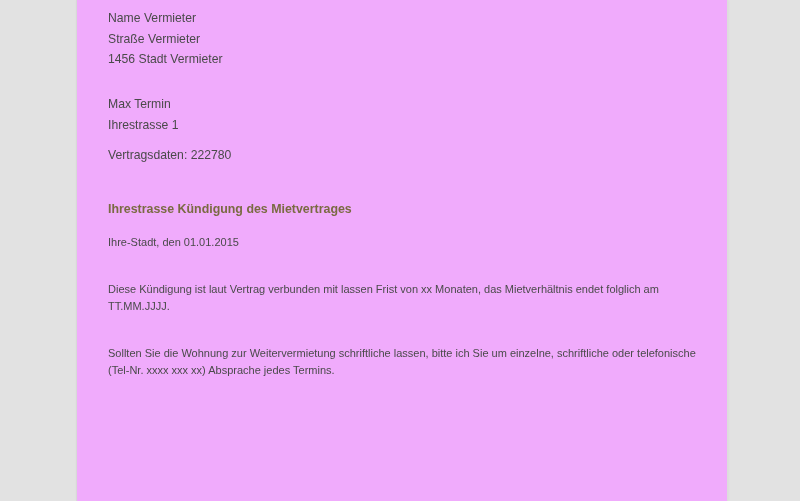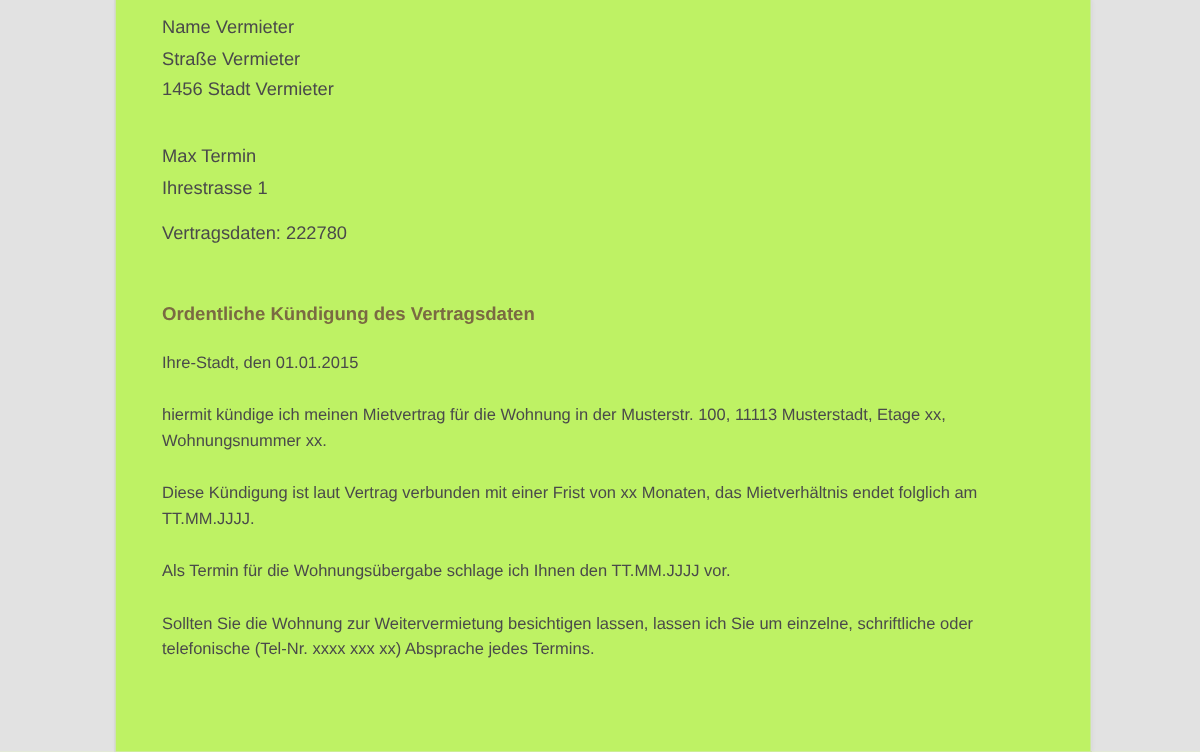--- a/index.html
+++ b/index.html
@@ -39,21 +39,21 @@
     height: 501px;
     background: #e2e2e2;
     border-left: 1px solid #d4d4d4;
   }
   .page-sheet {
     position: absolute;
     left: 77px;
     top: 0;
     width: 651px;
     height: 501px;
-    background: #bef264;
+    background: #f0abfc;
     box-shadow: 0 0 3px rgba(0,0,0,0.06);
   }
   .page-inner {
     position: absolute;
     left: 31px;
     top: 0;
     width: 600px;
     height: 501px;
     box-sizing: border-box;
     padding: 12px 10px 0 0;
@@ -133,41 +133,39 @@
         <p class="line addr-line">Max Termin</p>
         <p class="line addr-line">Ihrestrasse 1</p>
       </div>
 
       <div class="spacer-sm"></div>
 
       <p class="line meta-line">Vertragsdaten: 222780</p>
 
       <div class="spacer-xl"></div>
 
-      <p class="doc-heading">Ordentliche Kündigung des Vertragsdaten</p>
+      <p class="doc-heading">Ihrestrasse Kündigung des Mietvertrages</p>
 
       <div class="spacer-sm"></div>
 
       <p class="para">Ihre-Stadt, den 01.01.2015</p>
 
       <div class="para-gap"></div>
 
-      <p class="para">hiermit kündige ich meinen Mietvertrag für die Wohnung in der Musterstr. 100, 11113 Musterstadt, Etage xx, Wohnungsnummer xx.</p>
 
       <div class="para-gap"></div>
 
-      <p class="para">Diese Kündigung ist laut Vertrag verbunden mit einer Frist von xx Monaten, das Mietverhältnis endet folglich am TT.MM.JJJJ.</p>
+      <p class="para">Diese Kündigung ist laut Vertrag verbunden mit lassen Frist von xx Monaten, das Mietverhältnis endet folglich am TT.MM.JJJJ.</p>
 
       <div class="para-gap"></div>
 
-      <p class="para">Als Termin für die Wohnungsübergabe schlage ich Ihnen den TT.MM.JJJJ vor.</p>
 
       <div class="para-gap"></div>
 
-      <p class="para">Sollten Sie die Wohnung zur Weitervermietung besichtigen lassen, lassen ich Sie um einzelne, schriftliche oder telefonische (Tel-Nr. xxxx xxx xx) Absprache jedes Termins.</p>
+      <p class="para">Sollten Sie die Wohnung zur Weitervermietung schriftliche lassen, bitte ich Sie um einzelne, schriftliche oder telefonische (Tel-Nr. xxxx xxx xx) Absprache jedes Termins.</p>
 
       <div class="spacer-xl"></div>
 
     </div>
   </div>
 
   <div class="vert-seam"></div>
   <div class="vert-seam-right"></div>
 
 </div>

